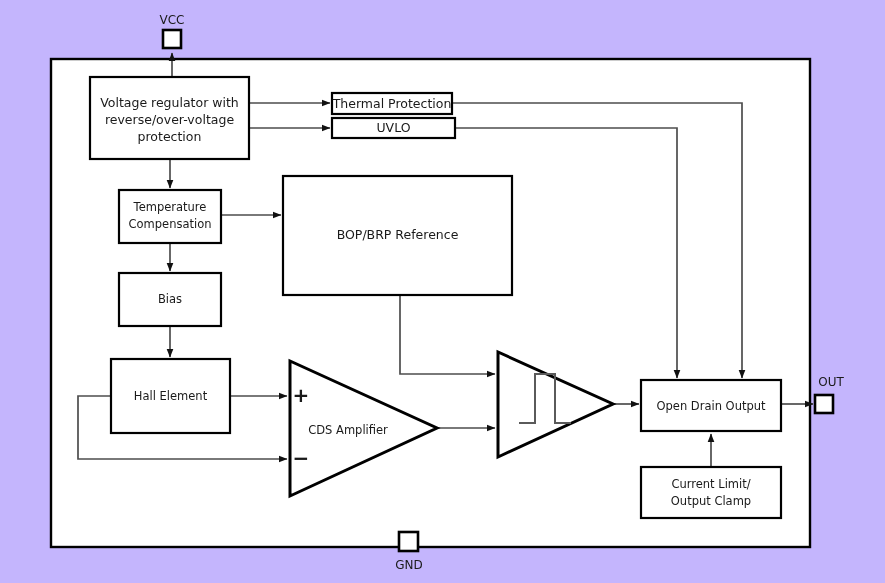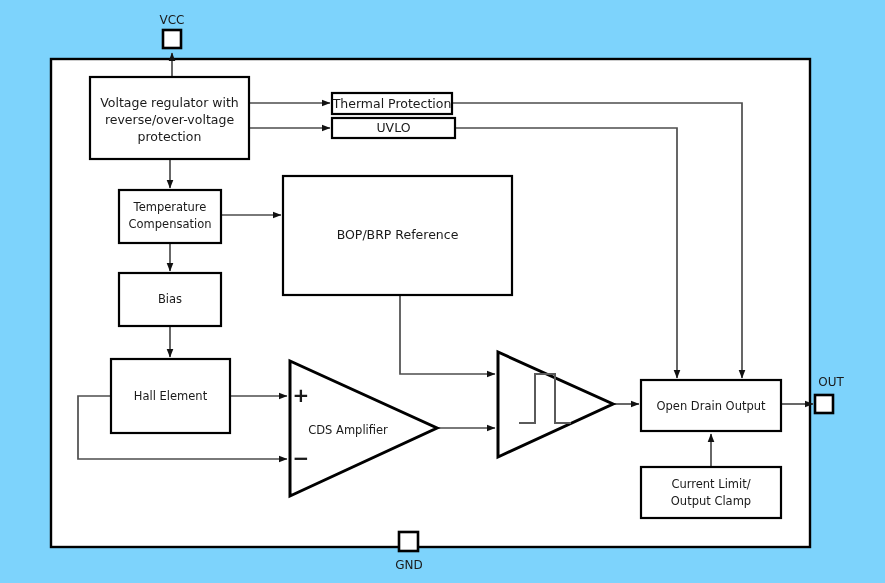--- a/index.html
+++ b/index.html
@@ -7,21 +7,21 @@
     padding: 0;
     background: #ffffff;
   }
   body {
     font-family: "DejaVu Sans", sans-serif;
   }
   #canvas {
     position: relative;
     width: 885px;
     height: 583px;
-    background: #7dd3fc;
+    background: #c4b5fd;
     overflow: hidden;
   }
   svg.diagram {
     position: absolute;
     left: 0;
     top: 0;
     width: 885px;
     height: 583px;
   }
   .blk {

